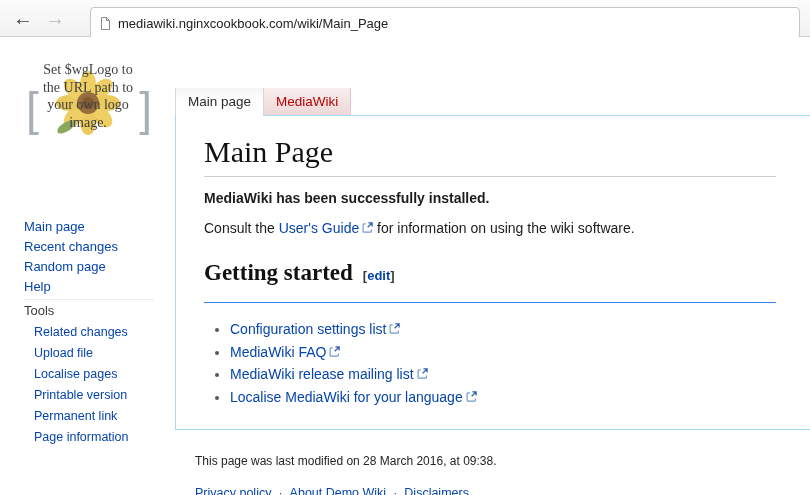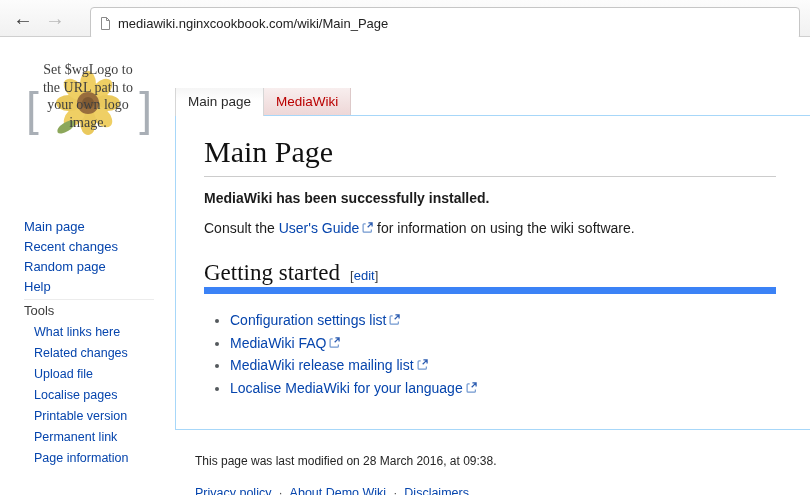--- a/index.html
+++ b/index.html
@@ -74,22 +74,22 @@
   .page-title {
     font-family:"Liberation Serif","DejaVu Serif",serif; font-weight:400;
     font-size:30px; color:#111; margin-top:7px; padding-bottom:7px;
     border-bottom:1px solid #cccccc;
   }
   .installed { margin-top:13px; font-size:14px; font-weight:bold; color:#1c1c1c; }
   .consult { margin-top:14px; font-size:14px; color:#1c1c1c; }
   a.wikilink { color:#0645ad; text-decoration:none; cursor:pointer; }
   .section-heading {
     margin-top:24px; font-family:"Liberation Serif","DejaVu Serif",serif;
-    font-weight:400; font-size:23px; color:#111; padding-bottom:1px;
-    border-bottom:7px solid #3b82f6;
+    font-weight:700; font-size:23px; color:#111; padding-bottom:16px;
+    border-bottom:1px solid #3b82f6;
   }
   .editsection { font-family:"Liberation Sans","DejaVu Sans",sans-serif; font-size:13px; color:#3a3a3a; margin-left:10px; }
   .editsection a { color:#0645ad; text-decoration:none; cursor:pointer; }
   .start-links { margin:15px 0 0 26px; }
   .start-links li { line-height:22.5px; font-size:14px; color:#54595d; }
   .ext-icon { margin-left:3px; }
 
   
   .footer-modified { position:absolute; left:195px; top:417px; font-size:12px; color:#252525; }
   .footer-links { position:absolute; left:195px; top:449px; display:flex; gap:7px; align-items:center; font-size:12.5px; }
@@ -138,21 +138,20 @@
 
     <ul class="side-nav">
       <li><a>Main page</a></li>
       <li><a>Recent changes</a></li>
       <li><a>Random page</a></li>
       <li><a>Help</a></li>
     </ul>
 
     <div class="tools-header">Tools</div>
     <ul class="side-tools">
-      <li><a>What links here</a></li>
       <li><a>Related changes</a></li>
       <li><a>Upload file</a></li>
       <li><a>Localise pages</a></li>
       <li><a>Printable version</a></li>
       <li><a>Permanent link</a></li>
       <li><a>Page information</a></li>
     </ul>
 
     <div class="tab-row">
       <div class="tab tab-main">Main page</div>

